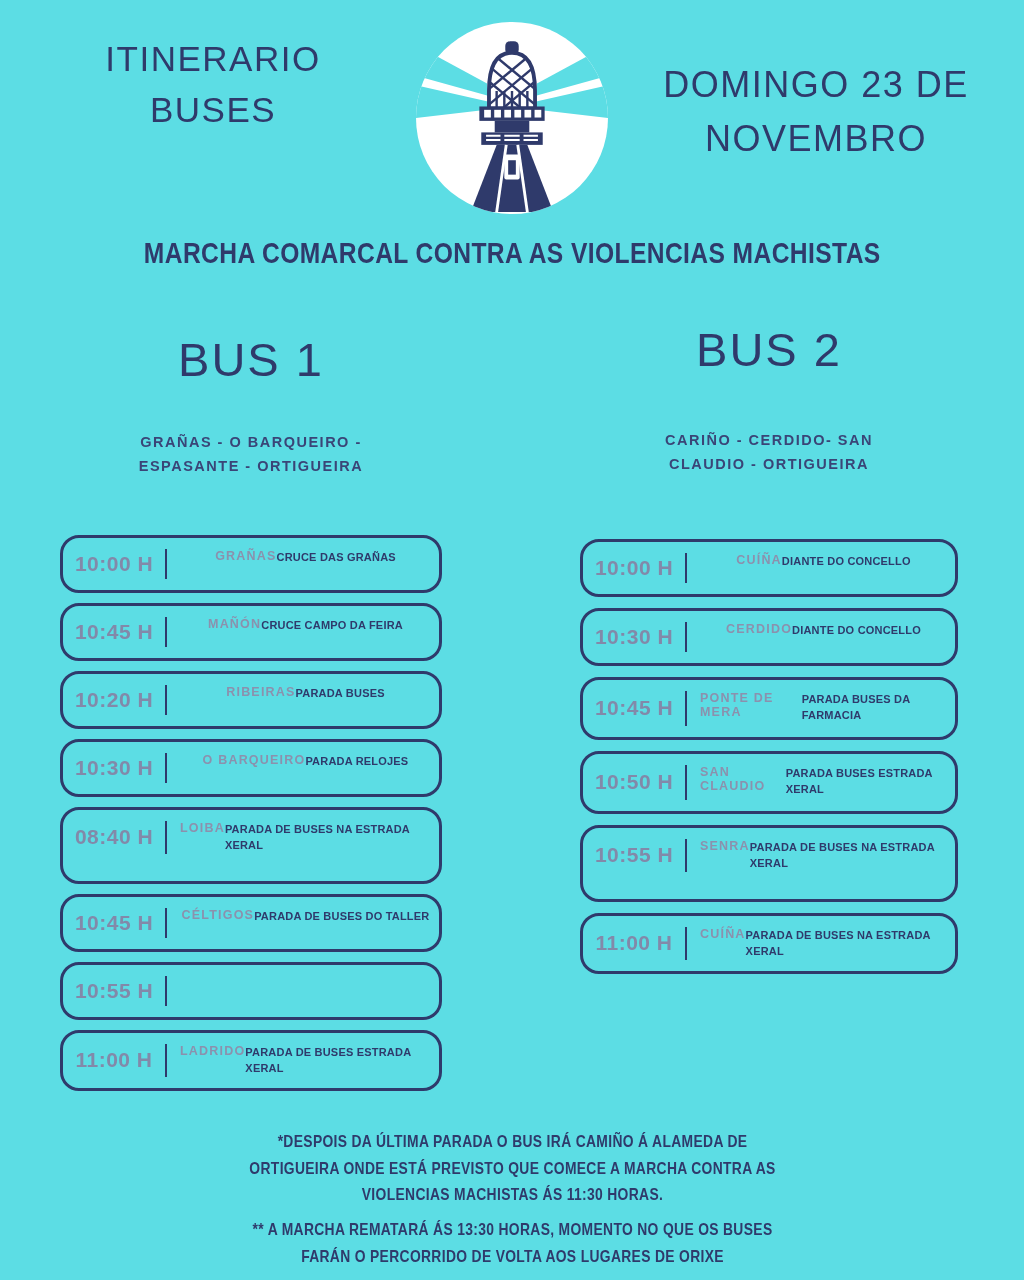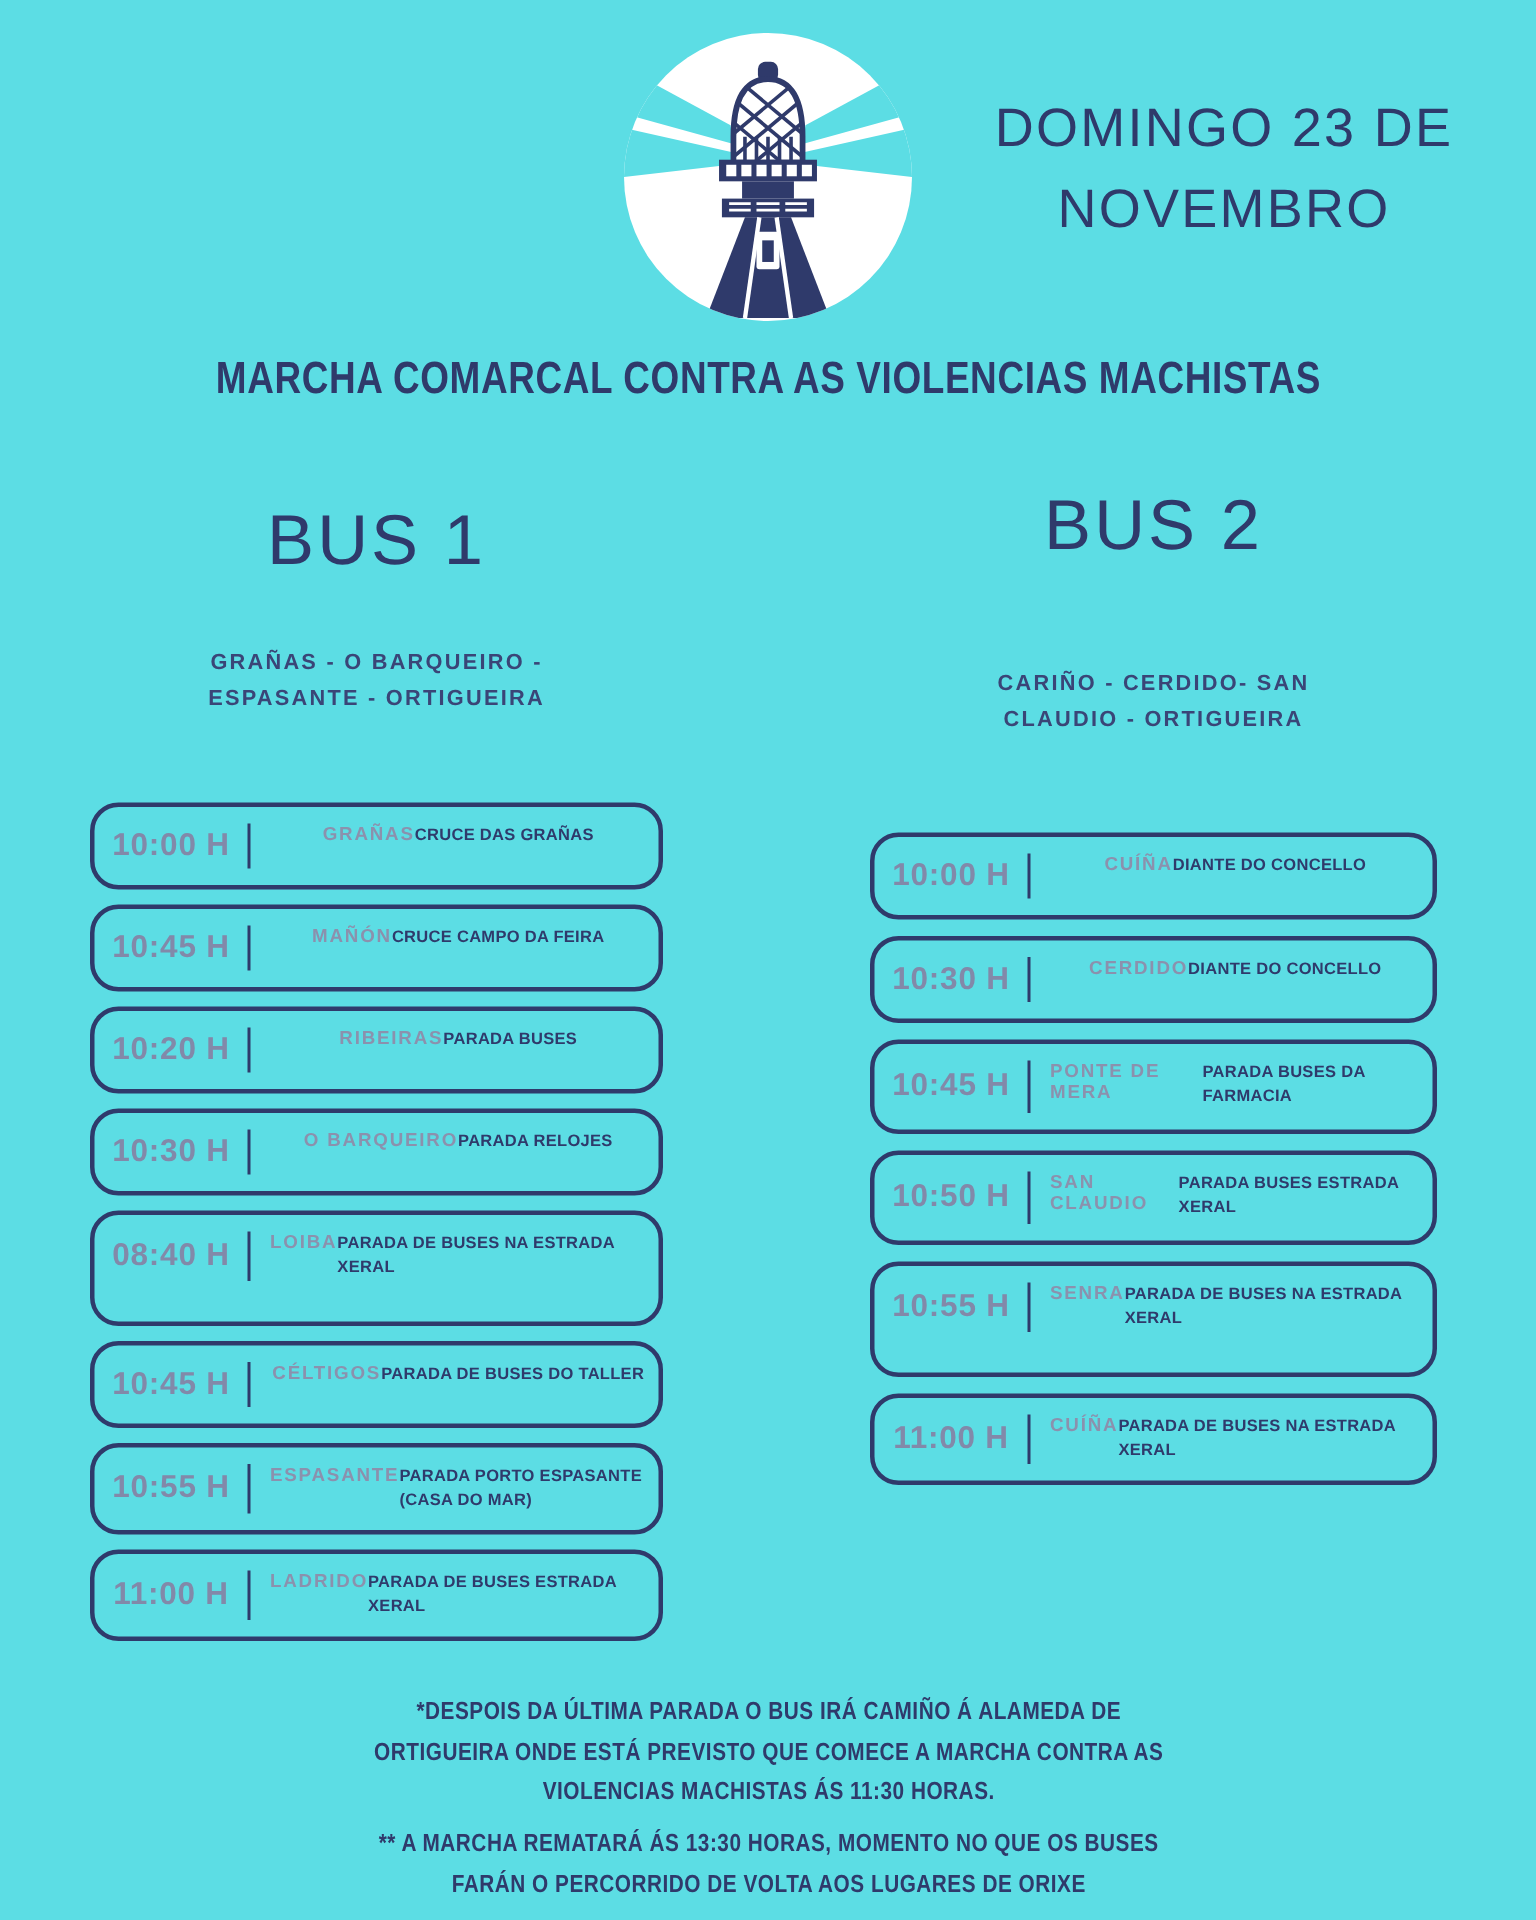--- a/index.html
+++ b/index.html
@@ -55,21 +55,21 @@
     text-align:center;font-weight:normal;
     font-size:47px;letter-spacing:2px;color:var(--navy);
   }
   .col1 .bus-title{margin-top:10px;}
   .col2 .bus-title{margin-top:0;}
   .bus-route{
     text-align:center;font-size:14.5px;font-weight:bold;
     letter-spacing:1.5px;line-height:1.65;color:var(--route);
   }
   .col1 .bus-route{margin:44px auto 0;max-width:300px;}
-  .col2 .bus-route{margin:68px auto 0;max-width:285px;}
+  .col2 .bus-route{margin:52px auto 0;max-width:285px;}
   .stops{display:flex;flex-direction:column;}
   .col1 .stops{margin-top:56px;gap:10px;}
   .col2 .stops{margin-top:62px;gap:11px;}
   .stop-card{
     border:3px solid var(--navy);
     border-radius:19px;
     min-height:58px;
     display:flex;align-items:stretch;
     padding:8px 8px 8px 0;
     background:transparent;
@@ -111,20 +111,21 @@
     transform:scaleX(0.84);transform-origin:center;
   }
   .note1{top:1128px;}
   .note2{top:1216px;}
 </style>
 </head>
 <body>
 
 <div class="poster">
 
+  <div class="title">ITINERARIO BUSES</div>
 
   <div class="logo">
     <svg viewBox="0 0 200 200" xmlns="http://www.w3.org/2000/svg">
       <defs>
         <clipPath id="circleClip">
             <circle cx="100" cy="100" r="100"></circle>
           </clipPath>
         <clipPath id="domeClip">
           <path d="M76,90 L76,72 C76,46 84,32 100,32 C116,32 124,46 124,72 L124,90 Z"></path>
         </clipPath>
@@ -244,24 +245,20 @@
     <div class="stop-divider"></div>
     <div class="stop-info">
       <div class="stop-place">CÉLTIGOS</div>
       <div class="stop-detail">PARADA DE BUSES DO TALLER</div>
     </div>
   </div>
 
   <div class="stop-card">
     <div class="stop-time">10:55 H</div>
     <div class="stop-divider"></div>
-    <div class="stop-info">
-      <div class="stop-place">ESPASANTE</div>
-      <div class="stop-detail">PARADA PORTO ESPASANTE (CASA DO MAR)</div>
-    </div>
   </div>
 
   <div class="stop-card">
     <div class="stop-time">11:00 H</div>
     <div class="stop-divider"></div>
     <div class="stop-info">
       <div class="stop-place">LADRIDO</div>
       <div class="stop-detail">PARADA DE BUSES ESTRADA XERAL</div>
     </div>
   </div>

